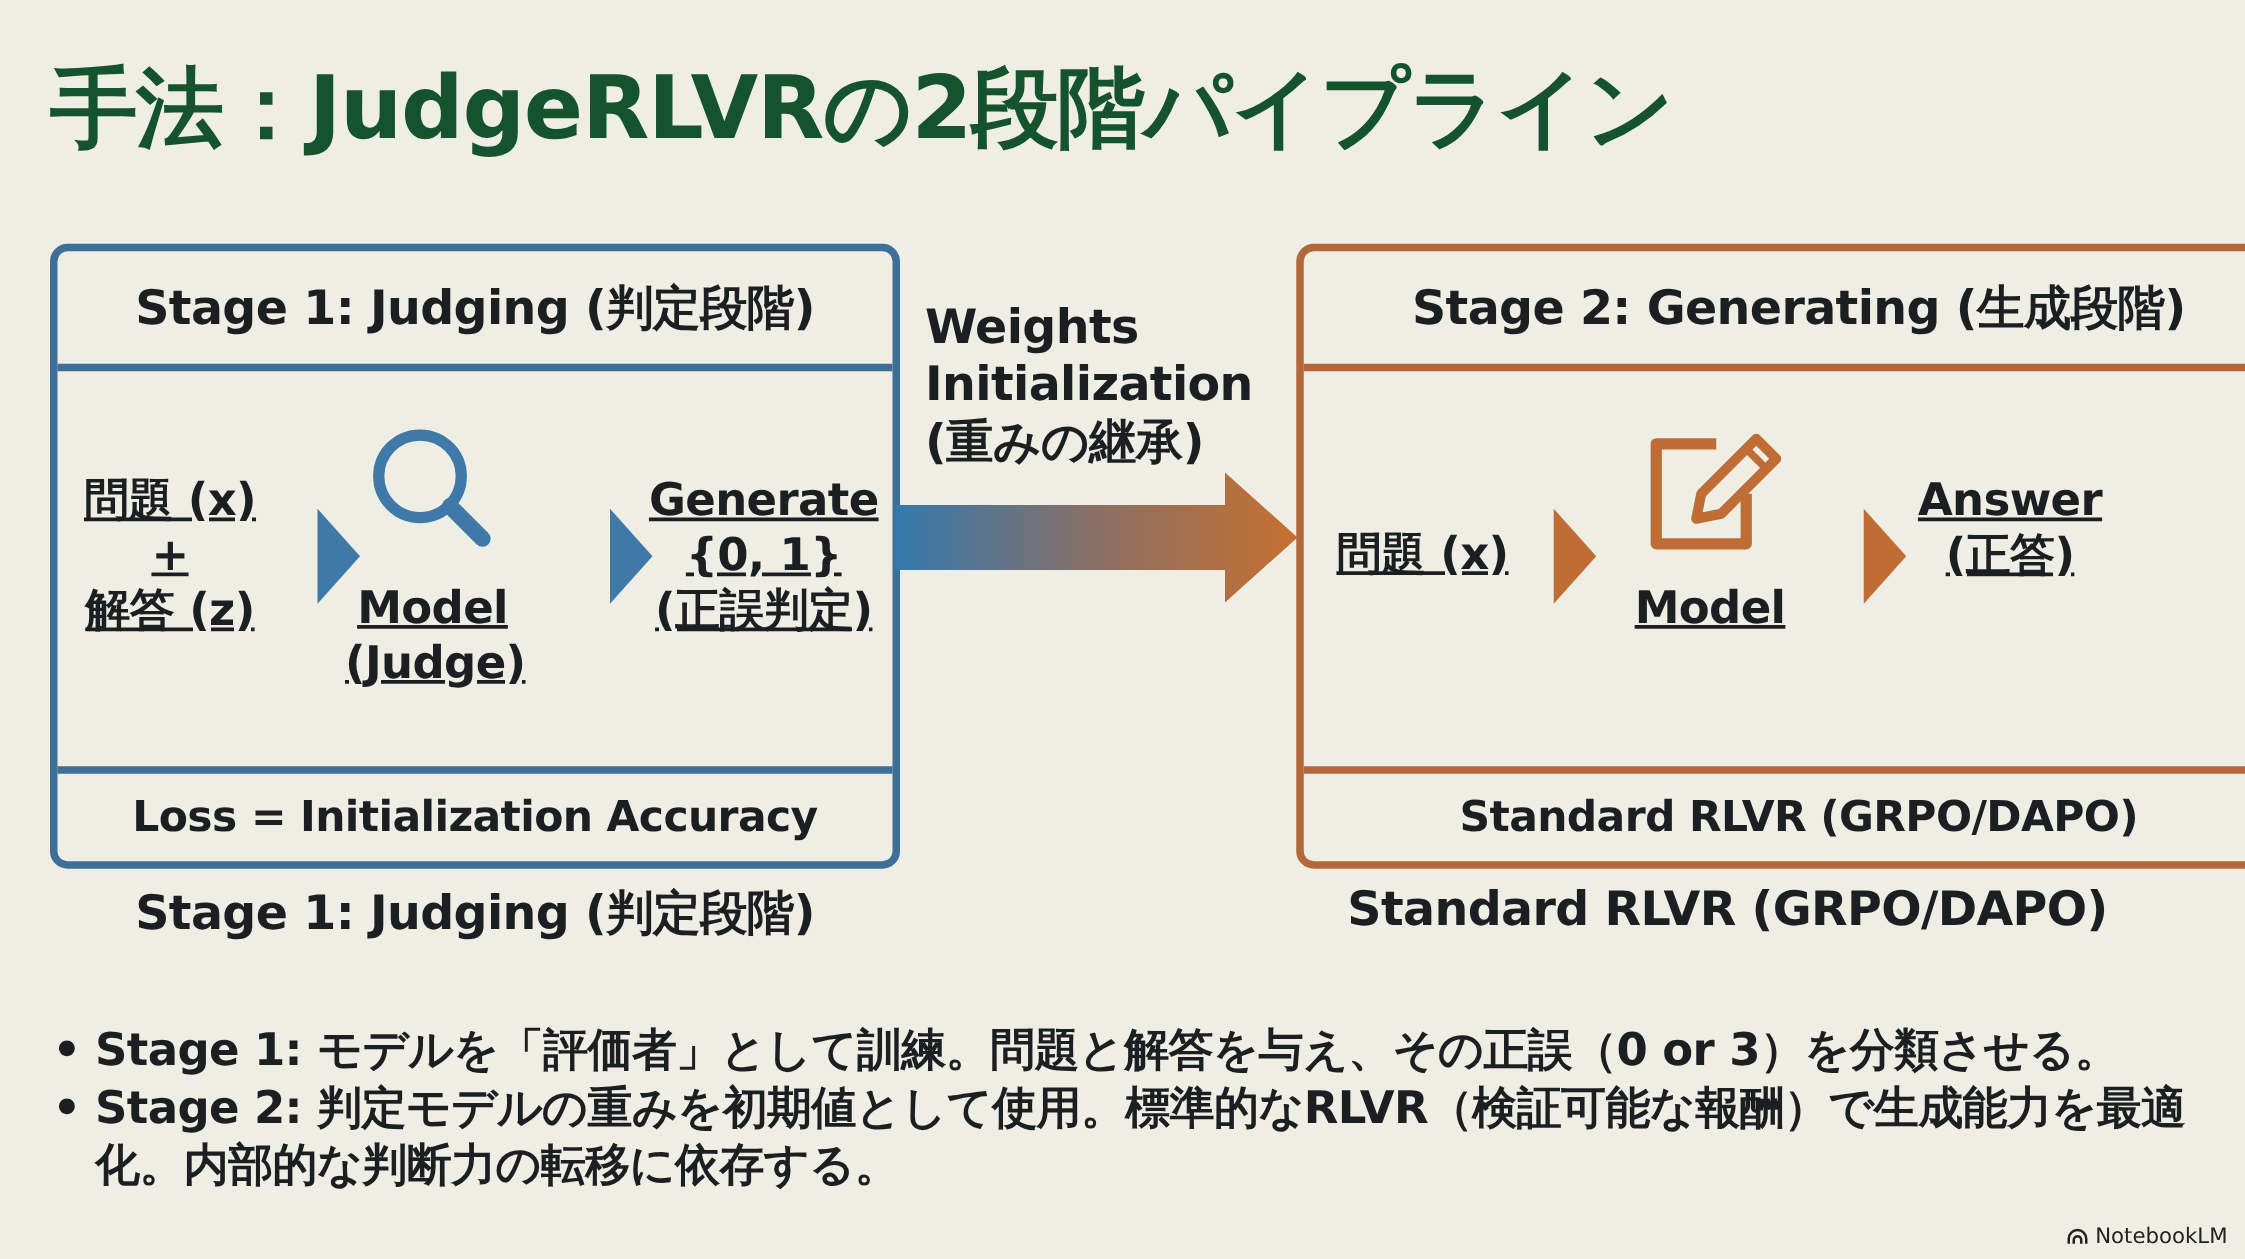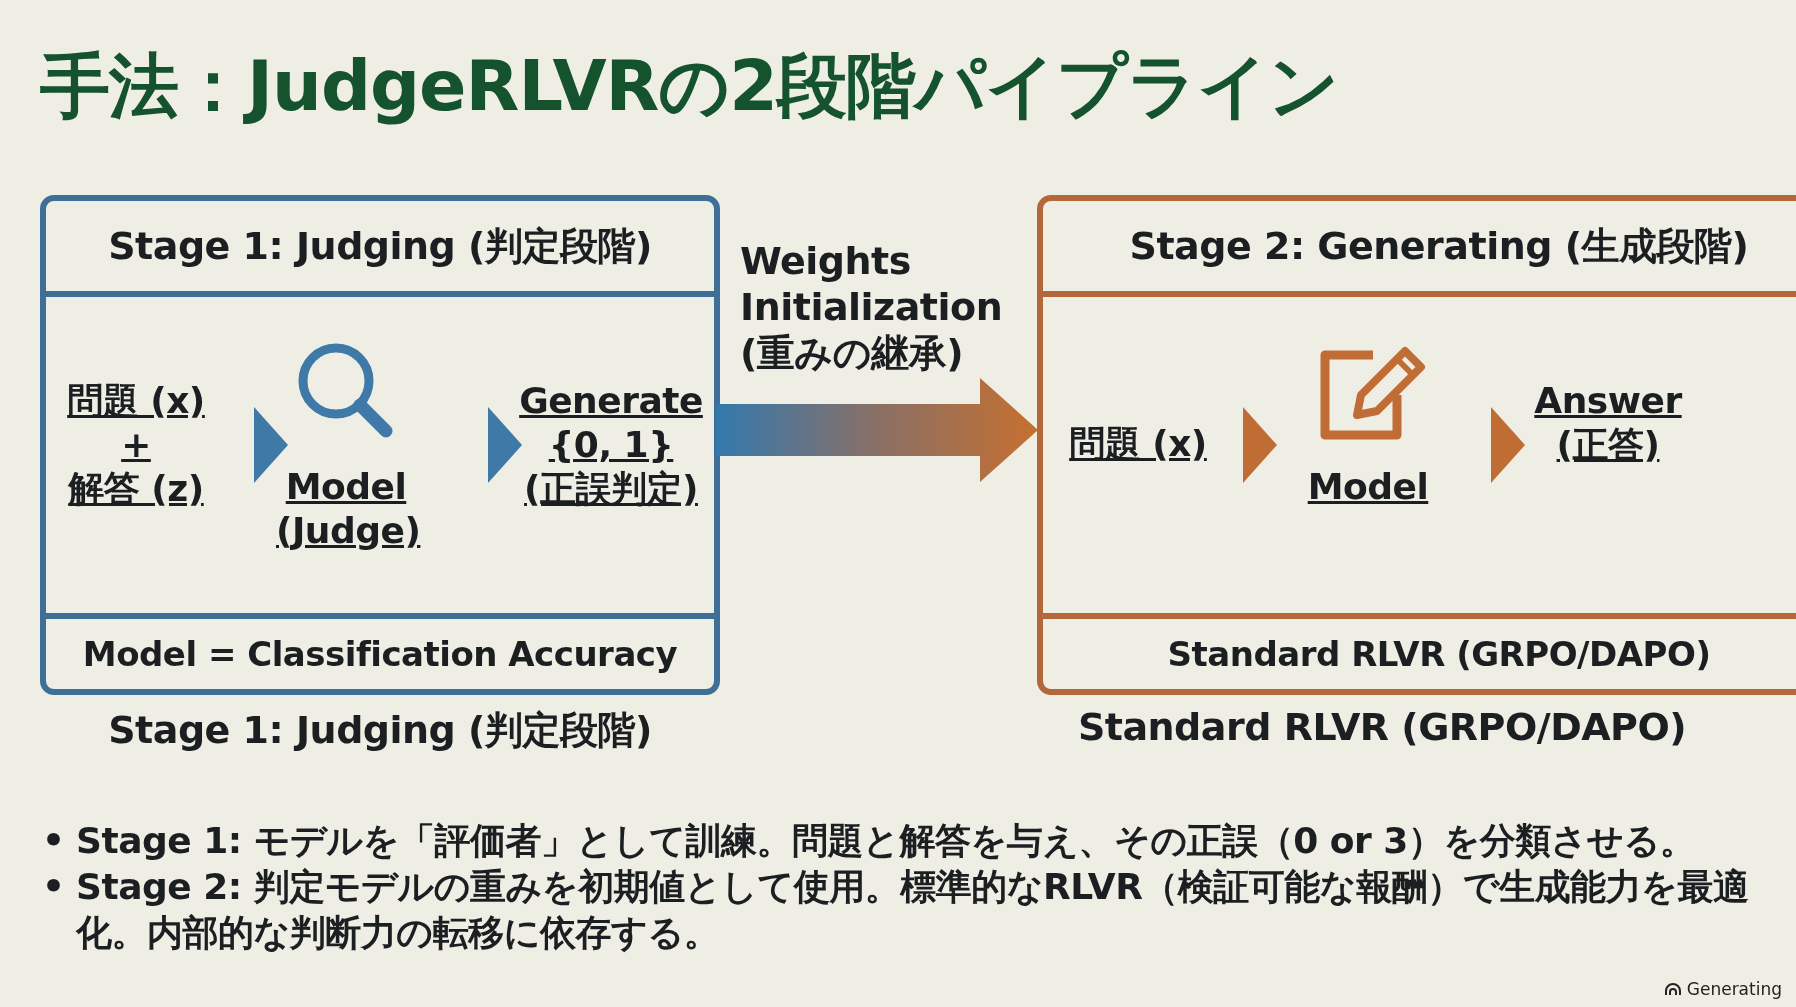--- a/index.html
+++ b/index.html
@@ -81,21 +81,21 @@
       <div>Model</div>
       <div>(Judge)</div>
     </div>
     <div class="tri blue" style="left:442px; top:110px;"></div>
     <div class="txt" style="left:470px; top:82px; width:190px;">
       <div>Generate</div>
       <div>{0, 1}</div>
       <div>(正誤判定)</div>
     </div>
   </div>
-  <div class="foot">Model = Classification Accuracy</div>
+  <div class="foot">Loss = Initialization Accuracy</div>
 </div>
 <div class="caption" style="left:40px; width:680px;">Stage 1: Judging (判定段階)</div>
 
 <div class="weights">
   <div>Weights</div>
   <div>Initialization</div>
   <div>(重みの継承)</div>
 </div>
 <svg class="big-arrow" width="324" height="104" viewBox="0 0 324 104">
   <defs>
@@ -140,14 +140,14 @@
     <span class="dot">•</span>
     <span>Stage 2: 判定モデルの重みを初期値として使用。標準的なRLVR（検証可能な報酬）で生成能力を最適化。内部的な判断力の転移に依存する。</span>
   </div>
 </div>
 
 <div class="brand">
   <svg width="18" height="14" viewBox="0 0 18 14">
     <path d="M2 13 V9 A7 7 0 0 1 16 9 V13" fill="none" stroke="#222" stroke-width="2"></path>
     <path d="M6 13 V10 A3 3 0 0 1 12 10 V13" fill="none" stroke="#222" stroke-width="2"></path>
   </svg>
-  <span>Generating</span>
+  <span>NotebookLM</span>
 </div>
 
 </body></html>

